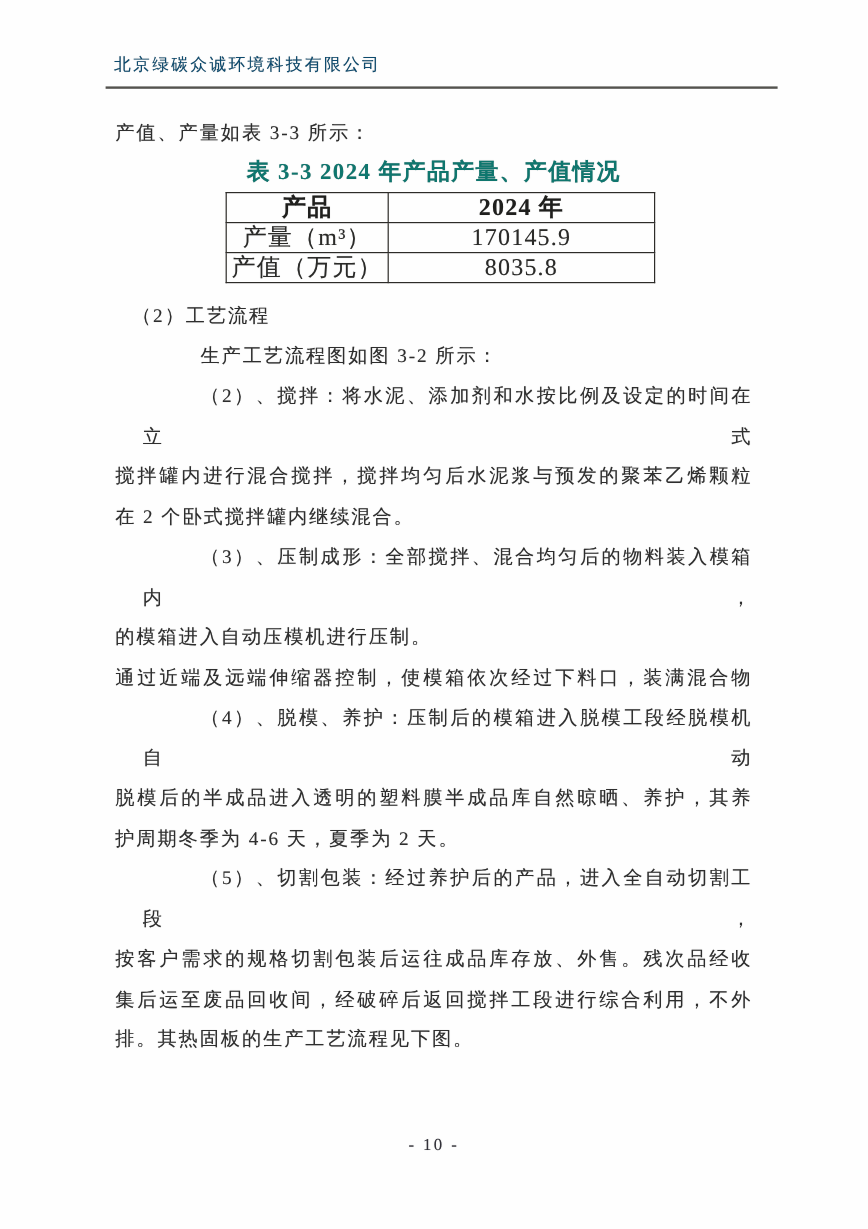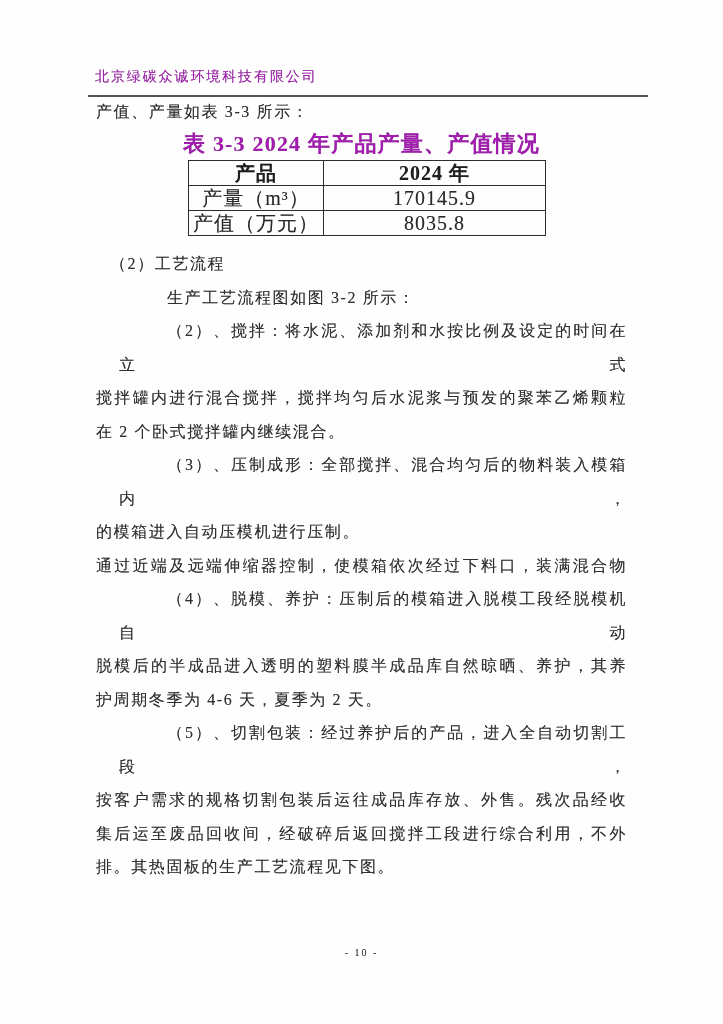--- a/index.html
+++ b/index.html
@@ -9,60 +9,60 @@
     color:#2e2e2e;overflow:hidden;
     text-shadow:0 0 .6px rgba(60,60,60,.45);
   }
   
   .header{
     position:absolute;left:88px;right:75px;top:45px;
     display:flex;justify-content:space-between;align-items:baseline;
     padding:0 5px 9px 7px;
     border-bottom:2px solid #54534f;
   }
-  .header .company{font-size:14px;letter-spacing:1.9px;color:#a21caf;margin-top:23px;}
+  .header .company{font-size:14px;letter-spacing:1.9px;color:#0c4a6e;}
   .header .archive{font-size:14px;color:#33322f;white-space:nowrap;}
   .header .archive-label{letter-spacing:1.2px;margin-right:14px;}
   .header .archive-number{letter-spacing:.6px;font-weight:600;}
   
   .content{
     position:absolute;left:96px;top:95px;width:531px;
     font-size:16px;line-height:33.5px;letter-spacing:1.6px;
   }
   .ln{white-space:nowrap;}
   .ind{text-indent:48px;margin-left:23px;}
   .ind-sm{text-indent:14px;}
   .fill{
     white-space:normal;
     text-align:justify;text-align-last:justify;
   }
   .intro{line-height:33.5px;}
   .tbl-title{
-    text-align:center;font-weight:bold;font-size:22px;
-    line-height:26px;margin-top:2px;letter-spacing:1.2px;color:#a21caf;
+    text-align:center;font-weight:bold;font-size:19px;
+    line-height:26px;margin-top:2px;letter-spacing:1.2px;color:#0f766e;
   }
   
   table.prod{
     border-collapse:collapse;margin:3px 0 0 92px;
     table-layout:fixed;width:357px;
   }
   table.prod td,table.prod th{
     border:1px solid #2d2c29;height:24px;padding:0;
     text-align:center;vertical-align:middle;
     font-size:20px;line-height:24px;letter-spacing:1px;
     font-weight:normal;color:#2a2a28;
   }
   table.prod th{font-weight:bold;color:#1f1f1d;}
   table.prod .c1{width:134px;}
   table.prod .c2{width:221px;}
   .lines{margin-top:11.5px;}
   
   .footer{
     position:absolute;left:0;top:947px;width:723px;
-    text-align:center;font-size:10px;letter-spacing:2px;color:#33323a;
+    text-align:center;font-size:14px;letter-spacing:2px;color:#33323a;
   }
 </style>
 </head>
 <body>
 
 <div class="page">
 
   <div class="header">
     <span class="company">北京绿碳众诚环境科技有限公司</span>
   </div>

